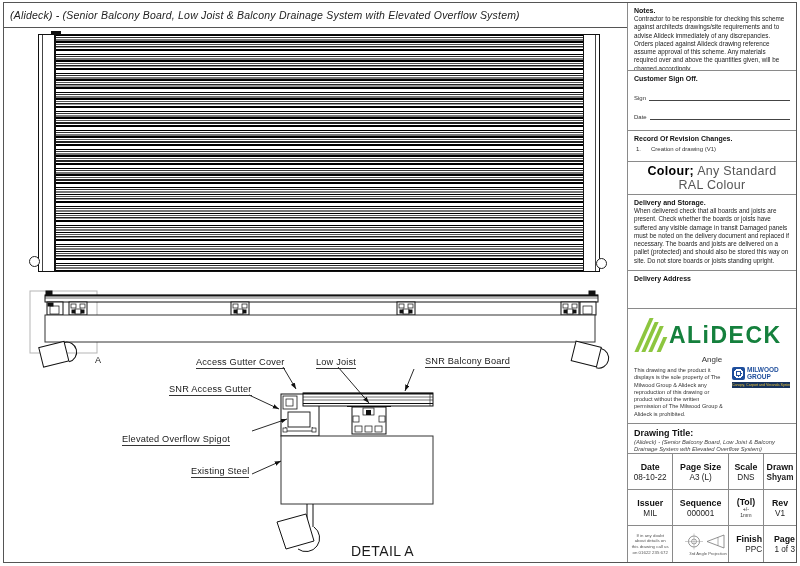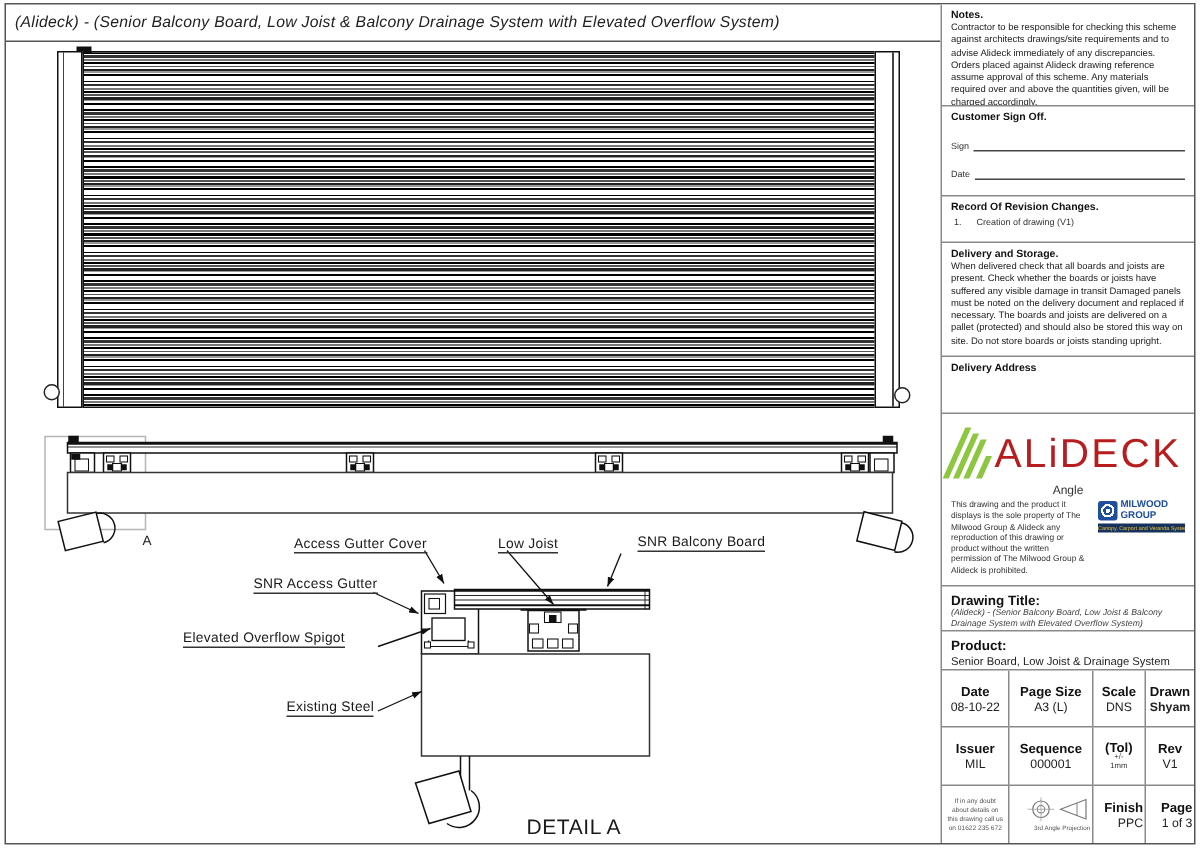--- a/index.html
+++ b/index.html
@@ -49,21 +49,21 @@
   .colour-txt{font-size:12.5px;color:#555;line-height:1.15;letter-spacing:.3px;}
   .colour-txt b{color:#000;font-weight:bold;}
   .sec-del{height:76px;}
   .sec-addr{height:38px;}
   .sec-brand{height:115px;padding:0;}
   .logo-row{display:flex;justify-content:center;align-items:center;gap:5px;margin-top:9px;}
   .stripes-ic{display:flex;align-items:flex-end;gap:2.5px;height:34px;}
   .stripes-ic i{display:block;width:3.5px;background:#8dc63f;transform:skewX(-24deg);}
   .stripes-ic i:nth-child(1){height:34px;} .stripes-ic i:nth-child(2){height:30px;}
   .stripes-ic i:nth-child(3){height:26px;} .stripes-ic i:nth-child(4){height:15px;}
-  .logo-word{font-size:27px;font-weight:400;color:#b91c1c;letter-spacing:1.5px;}
+  .logo-word{font-size:23px;font-weight:700;color:#15803d;letter-spacing:1.5px;}
   .brand-tag{text-align:center;color:#8dc63f;font-size:11.5px;letter-spacing:1px;margin-top:2px;}
   .brand-from{text-align:center;color:#333;font-size:8px;margin-top:3px;}
   .own-row{display:flex;gap:5px;padding:3px 6px 0 6px;}
   .own-txt{flex:1;font-size:5.6px;line-height:1.3;color:#333;}
   .milwood{width:58px;}
   .mw-top{display:flex;gap:2px;align-items:center;}
   .mw-icon{width:13px;height:13px;border-radius:2px;background:
      radial-gradient(circle at 50% 50%, #fff 0 1.5px, #1f4e9c 1.5px 3px, #fff 3px 4.5px, #1f4e9c 4.5px);}
   .mw-name{font-size:6.5px;font-weight:bold;color:#1f4e9c;line-height:1.05;}
   .mw-bar{margin-top:1px;background:#16325c;color:#e8c23a;font-size:3.6px;text-align:center;
@@ -189,24 +189,24 @@
       <line x1="283" y1="367" x2="296" y2="389" marker-end="url(#arr)"></line>
       <line x1="338" y1="367" x2="369" y2="403" marker-end="url(#arr)"></line>
       <line x1="414" y1="369" x2="405" y2="391" marker-end="url(#arr)"></line>
       <line x1="249" y1="395" x2="279" y2="409" marker-end="url(#arr)"></line>
       <line x1="252" y1="431" x2="287" y2="419" marker-end="url(#arr)"></line>
       <line x1="252" y1="474" x2="281" y2="461" marker-end="url(#arr)"></line>
     </g>
   </svg>
 
   <div class="lbl" style="left:196px;top:357px;">Access Gutter Cover</div>
-  <div class="lbl" style="left:332px;top:357px;">Low Joist</div>
+  <div class="lbl" style="left:316px;top:357px;">Low Joist</div>
   <div class="lbl" style="left:425px;top:356px;">SNR Balcony Board</div>
   <div class="lbl" style="left:169px;top:384px;">SNR Access Gutter</div>
-  <div class="lbl" style="left:122px;top:420px;">Elevated Overflow Spigot</div>
+  <div class="lbl" style="left:122px;top:434px;">Elevated Overflow Spigot</div>
   <div class="lbl" style="left:191px;top:466px;">Existing Steel</div>
   <div class="cap" style="left:351px;top:543px;">DETAIL A</div>
   <div class="cap" style="left:95px;top:355px;font-size:9px;">A</div>
 
   <div class="side">
 
     <div class="sec sec-notes">
       <div class="h7">Notes.</div>
       <div class="b6">Contractor to be responsible for checking this scheme against architects drawings/site requirements and to advise Alideck immediately of any discrepancies. Orders placed against Alideck drawing reference assume approval of this scheme. Any materials required over and above the quantities given, will be charged accordingly.</div>
     </div>
@@ -224,20 +224,26 @@
     </div>
 
     <div class="sec sec-rev">
       <div class="h7">Record Of Revision Changes.</div>
       <div class="revitem">
         <span>1.</span>
         <span>Creation of drawing (V1)</span>
       </div>
     </div>
 
+    <div class="sec sec-colour">
+      <div class="colour-txt">
+        <b>Colour;</b>
+        <span>Any Standard RAL Colour</span>
+      </div>
+    </div>
 
     <div class="sec sec-del">
       <div class="h7">Delivery and Storage.</div>
       <div class="b6">When delivered check that all boards and joists are present. Check whether the boards or joists have suffered any visible damage in transit Damaged panels must be noted on the delivery document and replaced if necessary. The boards and joists are delivered on a pallet (protected) and should also be stored this way on site. Do not store boards or joists standing upright.</div>
     </div>
 
     <div class="sec sec-addr">
       <div class="h7">Delivery Address</div>
     </div>
 
@@ -265,24 +271,20 @@
           <div class="mw-bar">Canopy, Carport and Veranda Systems</div>
         </div>
       </div>
     </div>
 
     <div class="sec sec-dt">
       <div class="h9">Drawing Title:</div>
       <div class="dt-val">(Alideck) - (Senior Balcony Board, Low Joist &amp; Balcony Drainage System with Elevated Overflow System)</div>
     </div>
 
-    <div class="sec sec-prod">
-      <div class="h9">Product:</div>
-      <div class="prod-val">Senior Board, Low Joist &amp; Drainage System</div>
-    </div>
 
     <div class="sec sec-table">
       <div class="cell">
         <div class="cl">Date</div>
         <div class="cv">08-10-22</div>
       </div>
       <div class="cell">
         <div class="cl">Page Size</div>
         <div class="cv">A3 (L)</div>
       </div>

